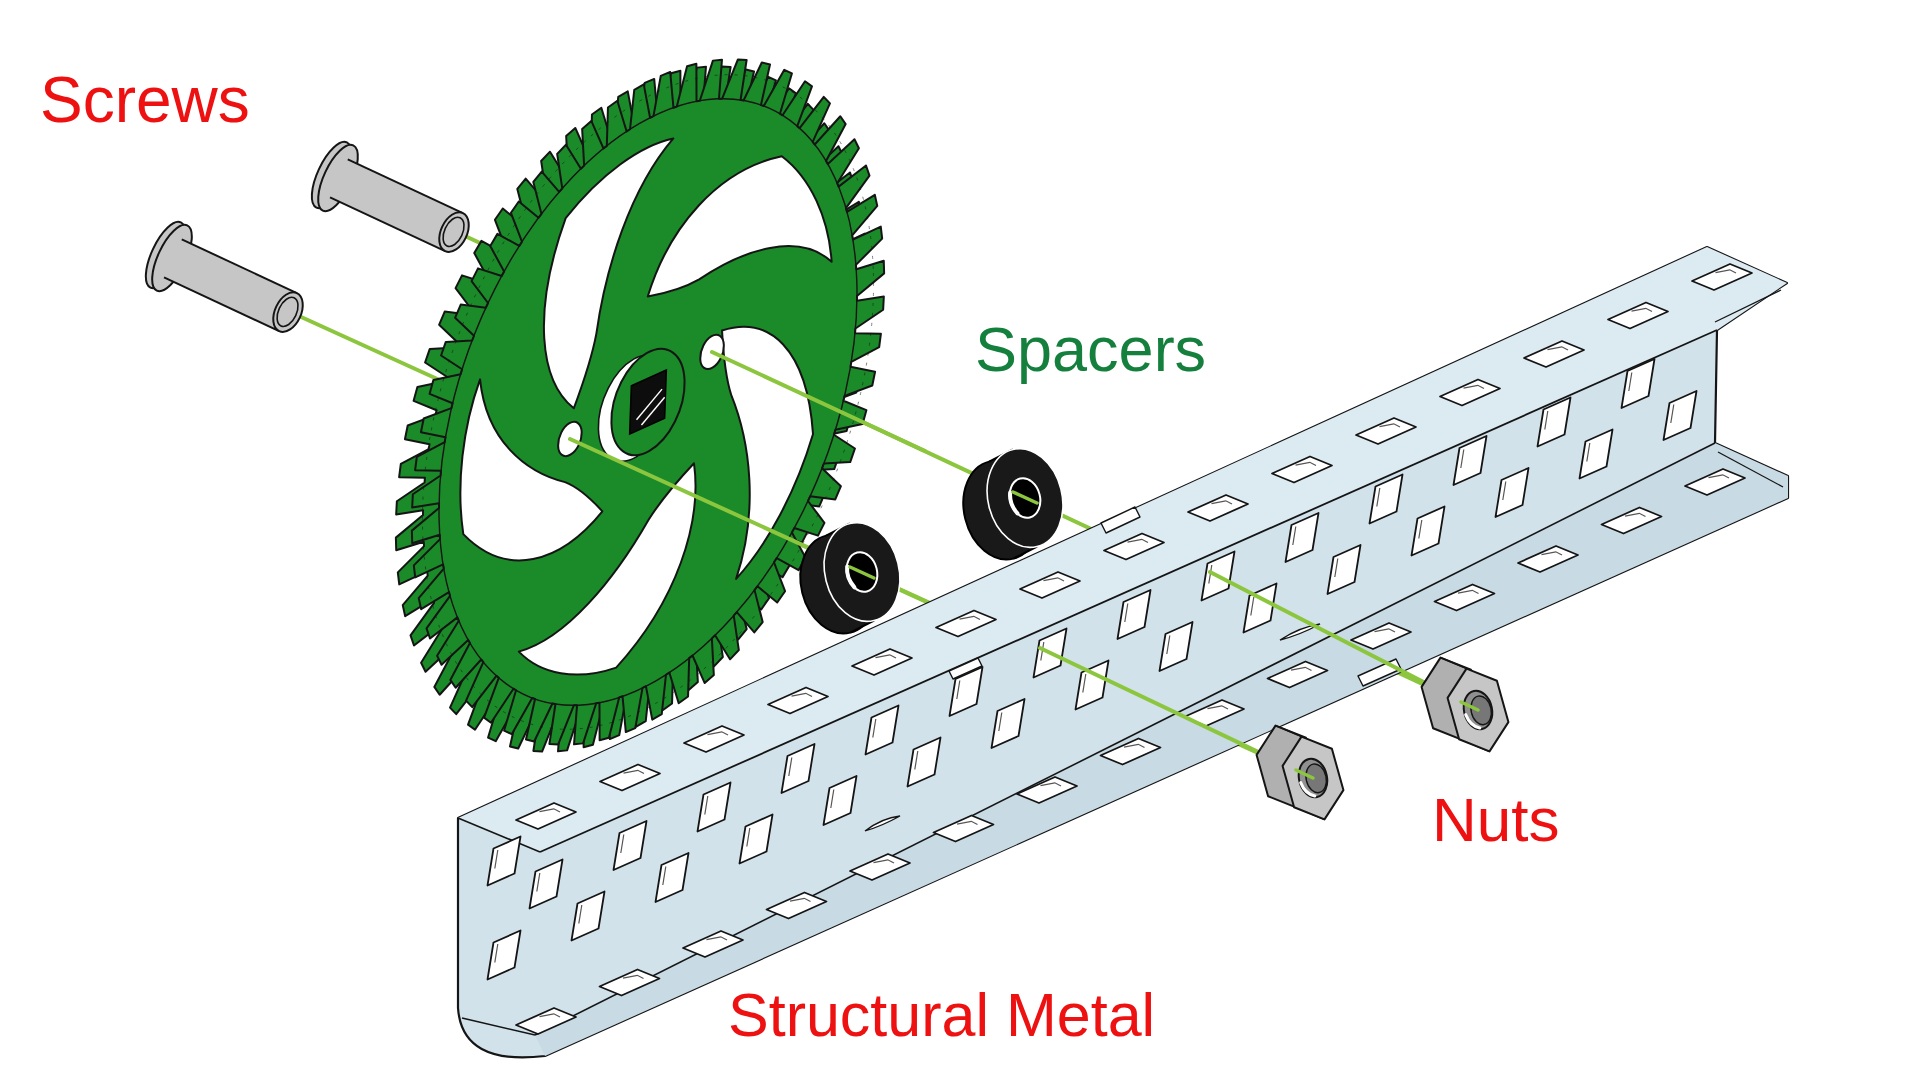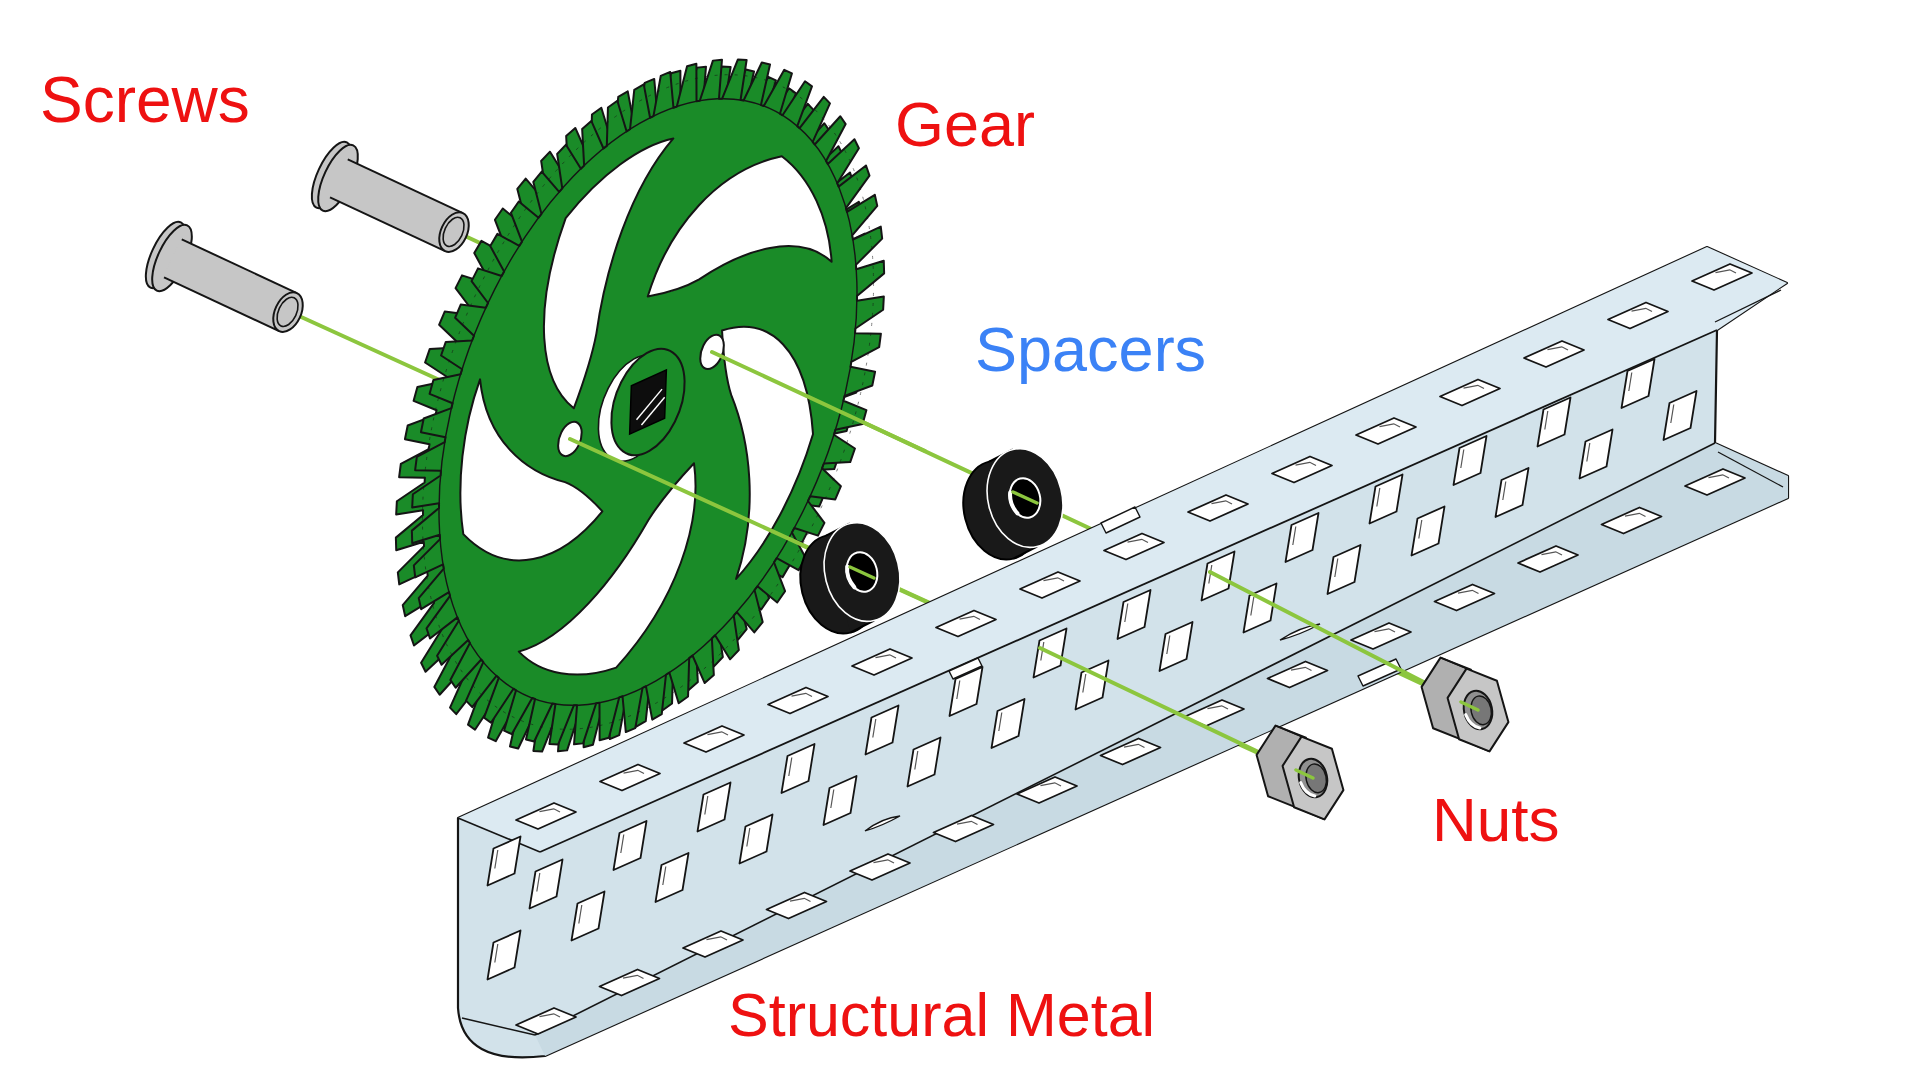--- a/index.html
+++ b/index.html
@@ -257,17 +257,16 @@
         <ellipse cx="-7" cy="0" rx="14" ry="36" fill="#c6c6c6" stroke="#151515" stroke-width="2"></ellipse>
         <ellipse cx="0" cy="0" rx="14" ry="36" fill="#c6c6c6" stroke="#151515" stroke-width="2"></ellipse>
         <path d="M0,-21 L128,-21 L128,21 L0,21 Z" fill="#c6c6c6"></path>
         <line x1="1" y1="-21" x2="128" y2="-21" stroke="#151515" stroke-width="2"></line>
         <line x1="1" y1="21" x2="128" y2="21" stroke="#151515" stroke-width="2"></line>
         <ellipse cx="128" cy="0" rx="13" ry="21" fill="#c6c6c6" stroke="#151515" stroke-width="2"></ellipse>
         <ellipse cx="127.5" cy="0" rx="9" ry="15.5" fill="none" stroke="#151515" stroke-width="1.6"></ellipse>
       </g>
     </svg>
   <div class="label label-screws" style="color: rgb(238, 17, 17);">Screws</div>
-  <div class="label label-gear" style="color: rgb(238, 17, 17);">Gear</div>
-  <div class="label label-spacers" style="color: #3b82f6;">Spacers</div>
+  <div class="label label-spacers" style="color: #15803d;">Spacers</div>
   <div class="label label-nuts" style="color: rgb(238, 17, 17); margin-top: 29px;">Nuts</div>
   <div class="label label-metal" style="color: rgb(238, 17, 17);">Structural Metal</div>
 </div>
 
 </body></html>

